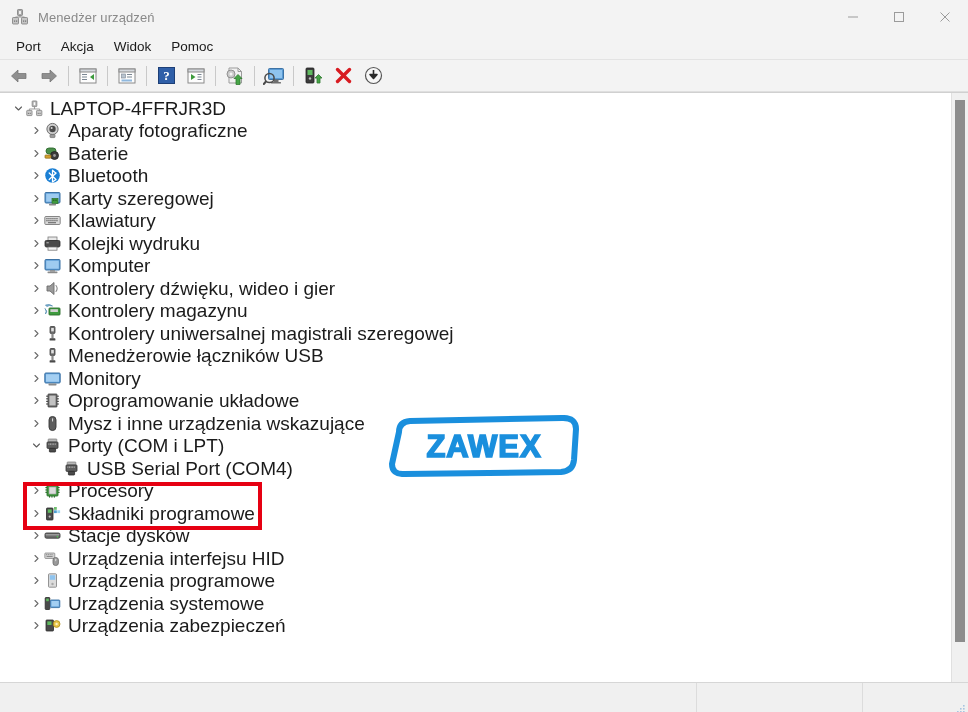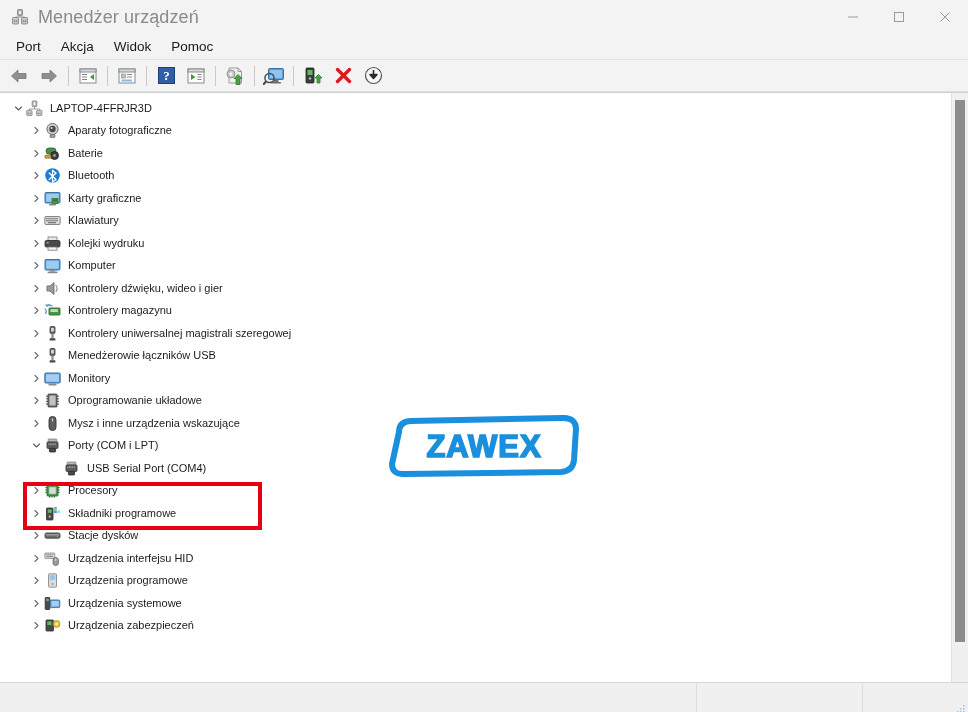--- a/index.html
+++ b/index.html
@@ -25,21 +25,21 @@
     display: flex;
     align-items: center;
     position: relative;
   }
   .title-icon {
     width: 18px; height: 18px;
     margin-left: 11px; margin-right: 9px;
     position: relative;
   }
   .title-text {
-    font-size: 18px;
+    font-size: 13px;
     color: #8a8a8a;
     letter-spacing: 0.1px;
   }
   .wincontrols {
     position: absolute;
     right: 0; top: 0;
     height: 34px;
     display: flex;
   }
   .wbtn {
@@ -114,21 +114,21 @@
     font-size: 10px;
   }
   .chev svg { display:block; }
   .ricon {
     width: 17px; height: 17px;
     margin-right: 7px;
     flex: 0 0 17px;
     position: relative;
   }
   .rlabel {
-    font-size: 11px;
+    font-size: 19px;
     color: #1b1b1b;
     line-height: 17px;
   }
   .lvl0 { padding-left: 10px; }
   .lvl1 { padding-left: 28px; }
   .lvl2 { padding-left: 63px; }
 
   
   .redbox {
     position: absolute;
@@ -421,21 +421,21 @@
         <span class="ricon">
           <svg width="17" height="17" viewBox="0 0 17 17">
             <rect x="1" y="2.5" width="15" height="10.5" rx="1" fill="#5a9bd5" stroke="#3d72a4" stroke-width="1"></rect>
             <rect x="2.2" y="3.7" width="12.6" height="8" fill="#9ecbf0"></rect>
             <rect x="8" y="8.5" width="6" height="5" fill="#3f9b3f" stroke="#2b6d2b" stroke-width="0.7"></rect>
             <rect x="9.2" y="9.6" width="1.2" height="1.2" fill="#1f4f1f"></rect>
             <rect x="11.4" y="9.6" width="1.2" height="1.2" fill="#1f4f1f"></rect>
             <rect x="5" y="13.8" width="7" height="1.6" rx="0.6" fill="#8a8a8a"></rect>
           </svg>
         </span>
-        <span class="rlabel">Karty graficzne</span>
+        <span class="rlabel">Karty szeregowej</span>
       </div>
 
 
       <div class="row lvl1">
         <span class="chev">
           <svg width="9" height="9" viewBox="0 0 9 9">
               <path d="M3 1.5 L6 4.5 L3 7.5" fill="none" stroke="#6b6b6b" stroke-width="1.1" stroke-linecap="round" stroke-linejoin="round"></path>
             </svg>
         </span>
         <span class="ricon">

